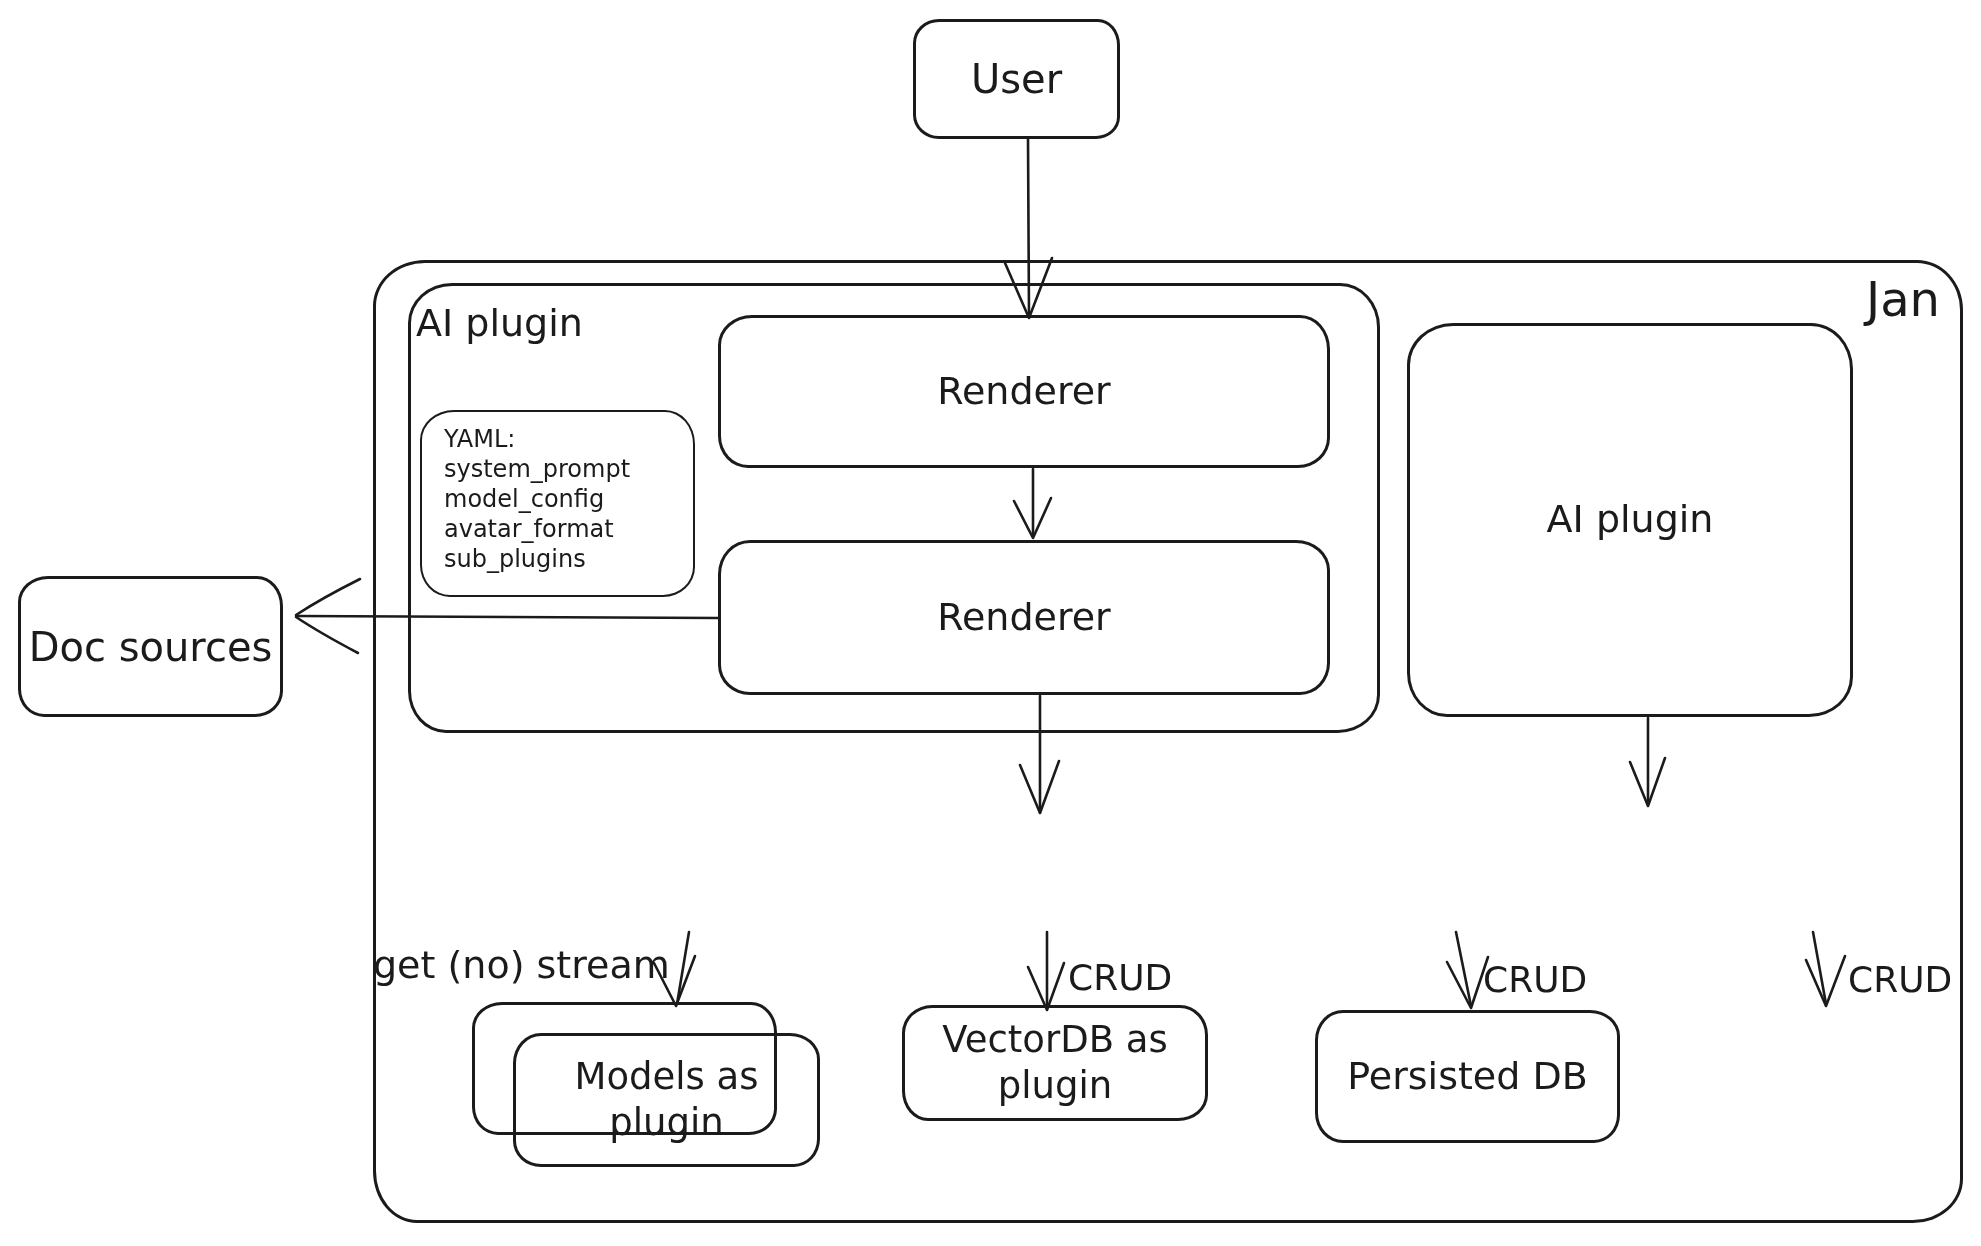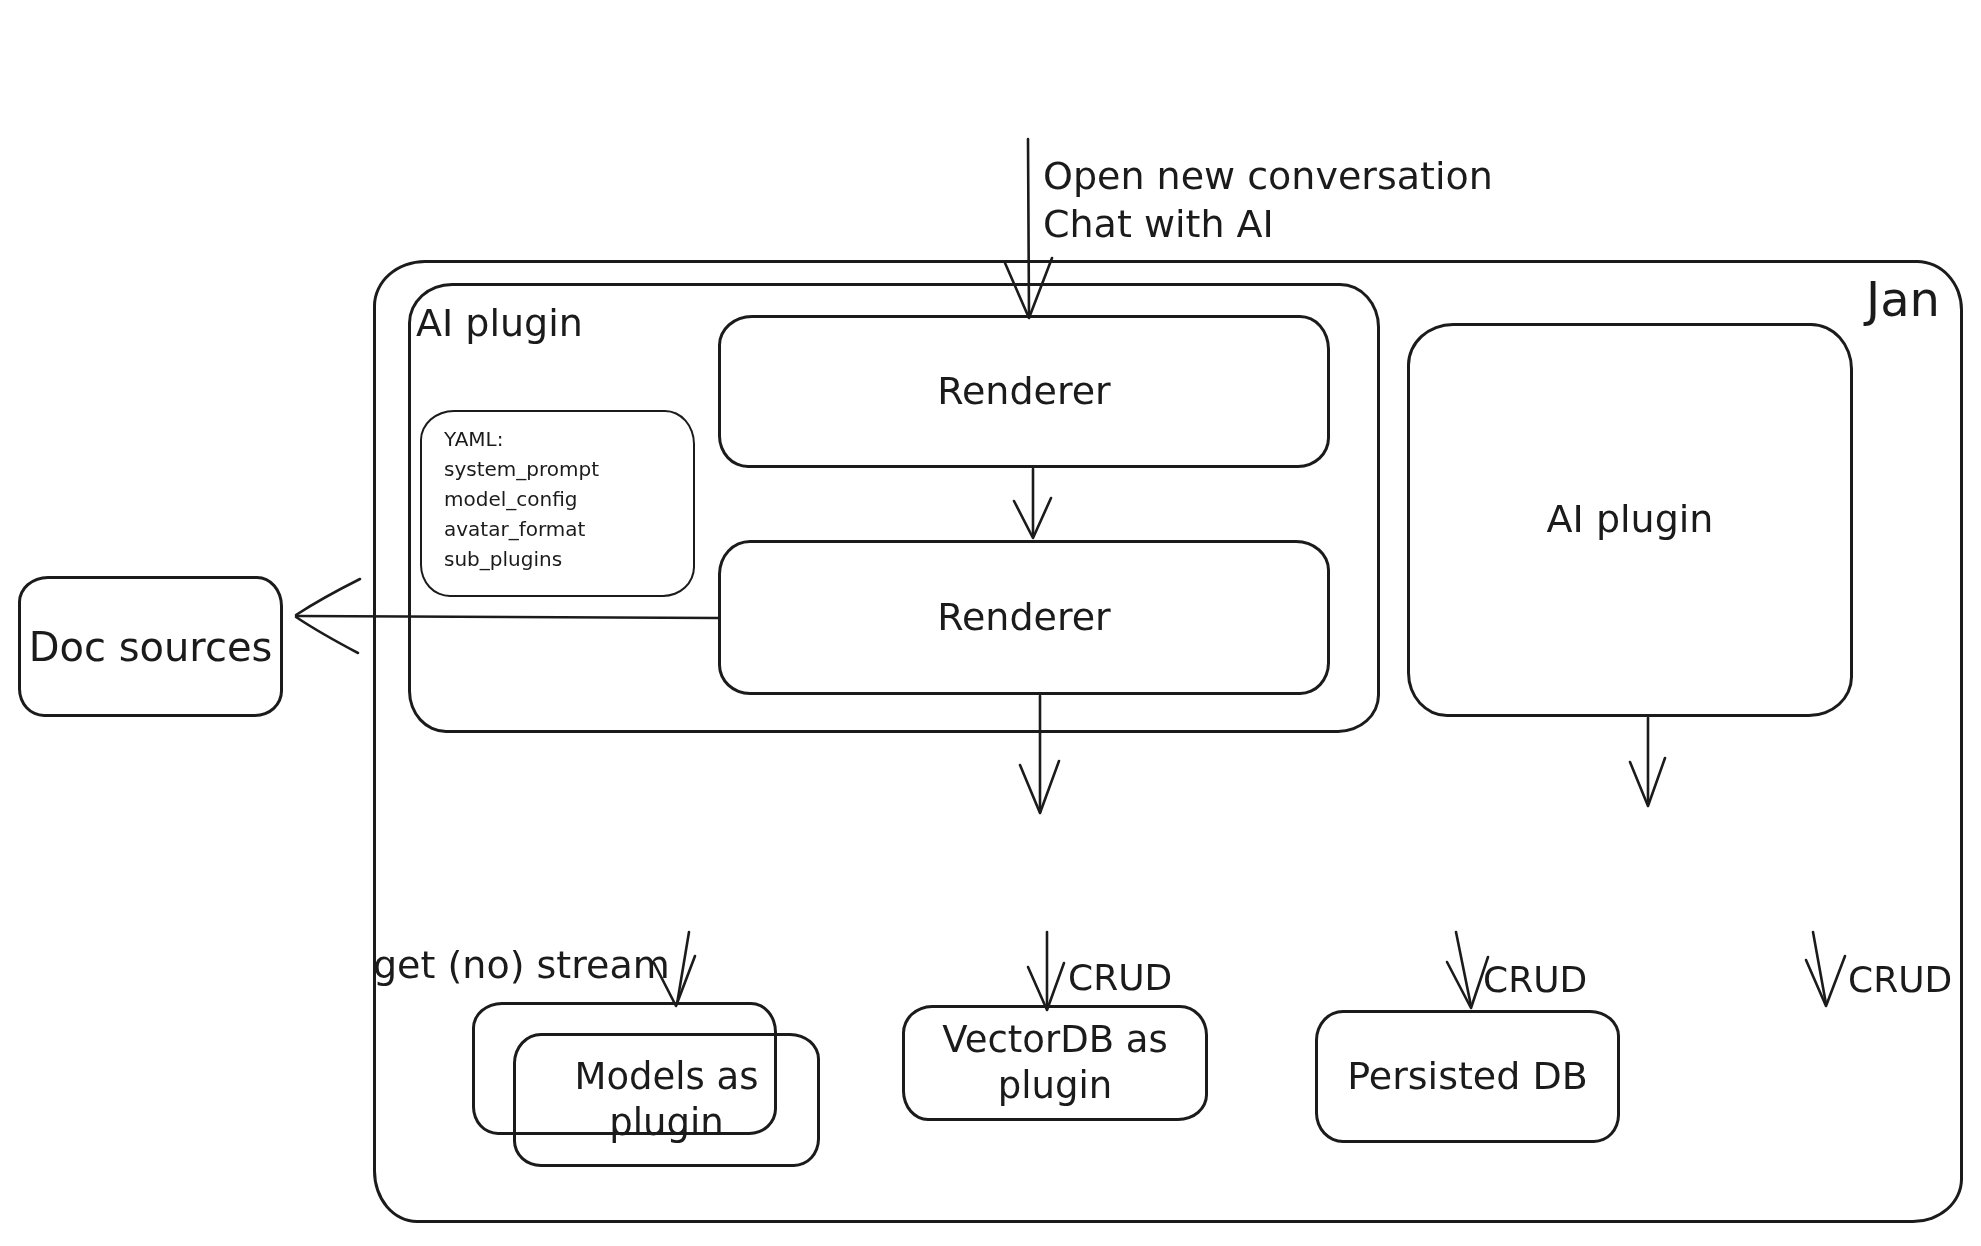--- a/index.html
+++ b/index.html
@@ -14,21 +14,21 @@
   }
   .box .lbl{font-size:38px;line-height:1.25;}
   .container-box{
     position:absolute;border:3px solid #1b1b1b;background:transparent;box-sizing:border-box;
   }
   .floating-label{
     position:absolute;font-size:38px;white-space:nowrap;line-height:1.22;
   }
   .small-note{
     position:absolute;border:2.5px solid #1b1b1b;box-sizing:border-box;
-    padding:12px 14px 0 22px;font-size:20px;line-height:30px;
+    padding:12px 14px 0 22px;font-size:24px;line-height:30px;
   }
   .small-note span{display:block;}
   .two-line{white-space:normal;}
   #arrows{position:absolute;left:0;top:0;pointer-events:none;}
   #arrows path{stroke:#1b1b1b;stroke-width:2.6;fill:none;stroke-linecap:round;stroke-linejoin:round;}
 </style>
 </head>
 <body>
 
 <div id="canvas">
@@ -63,25 +63,24 @@
     <path d="M1813,932 L1826,1004"></path>
     <path d="M1806,960 L1826,1006 L1845,956"></path>
   </svg>
 
   <div class="container-box" style="left:373px;top:260px;width:1590px;height:963px;border-radius:52px 46px 50px 44px / 46px 50px 44px 52px;"></div>
   <div class="floating-label" style="left:1866px;top:270px;font-size:48px;">Jan</div>
 
   <div class="container-box" style="left:408px;top:283px;width:972px;height:450px;border-radius:44px 40px 42px 38px / 40px 44px 38px 42px;"></div>
   <div class="floating-label" style="left:416px;top:300px;">AI plugin</div>
 
+  <div class="box" style="left:913px;top:19px;width:207px;height:120px;border-radius:26px 22px 24px 26px / 24px 26px 22px 24px;">
+    <span class="lbl" style="font-size:40px;">User</span>
+  </div>
 
-  <div class="floating-label" style="left:1043px;top:152px;line-height:48px;">
-    <span style="display:block;">Open new conversation</span>
-    <span style="display:block;">Chat with AI</span>
-  </div>
 
   <div class="box" style="left:718px;top:315px;width:612px;height:153px;border-radius:34px 30px 32px 30px / 30px 34px 30px 32px;">
     <span class="lbl">Renderer</span>
   </div>
 
   <div class="box" style="left:718px;top:540px;width:612px;height:155px;border-radius:32px 34px 30px 32px / 34px 30px 32px 30px;">
     <span class="lbl">Renderer</span>
   </div>
 
   <div class="small-note" style="left:420px;top:410px;width:275px;height:187px;border-radius:34px 30px 32px 30px / 30px 34px 30px 32px;">

